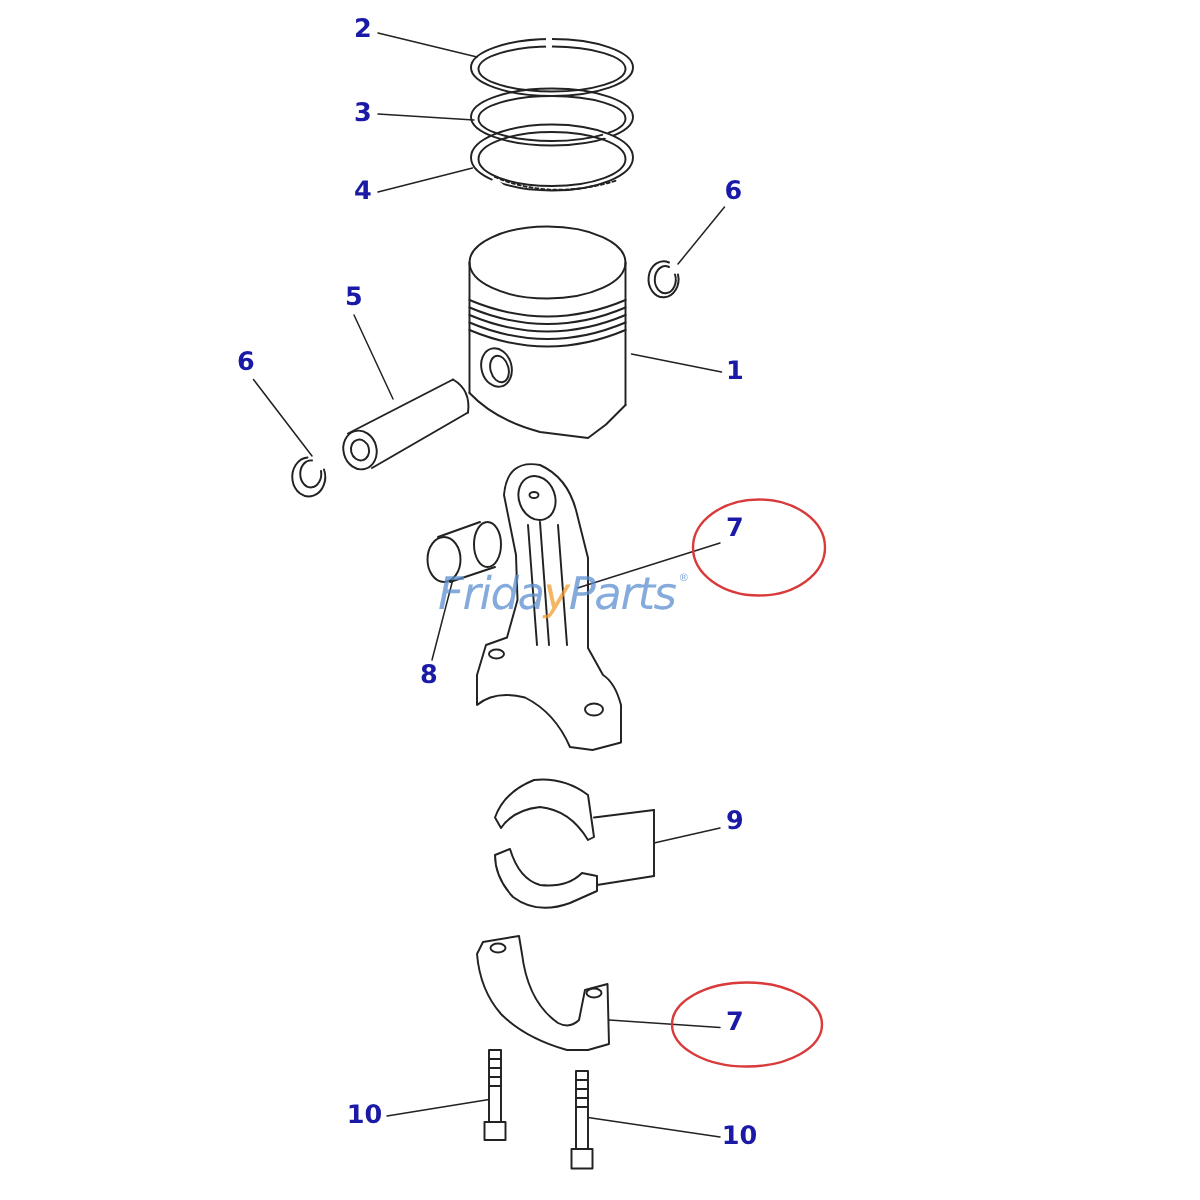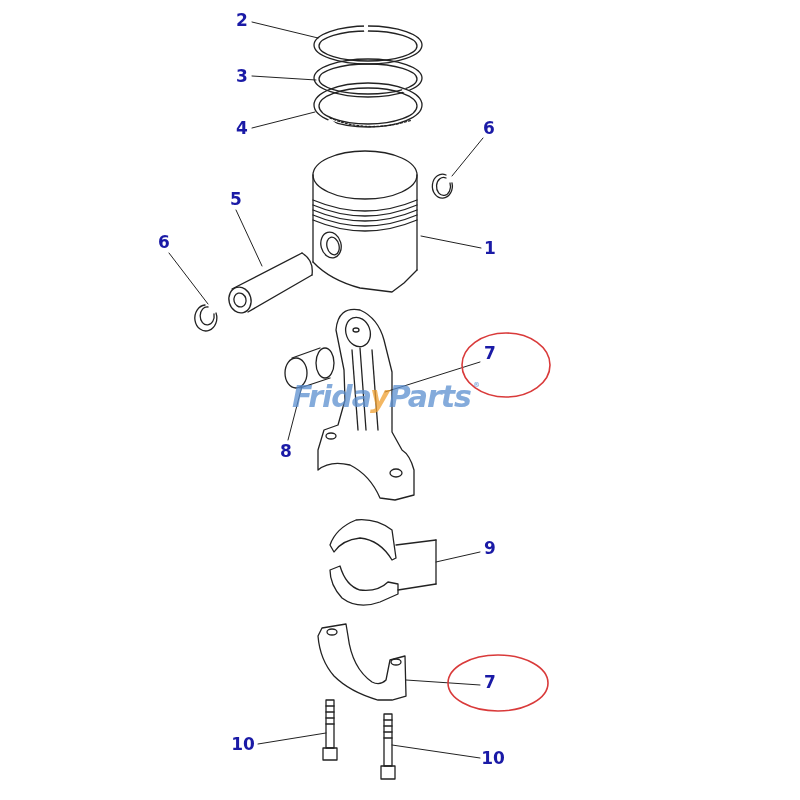--- a/index.html
+++ b/index.html
@@ -1,19 +1,19 @@
 <!DOCTYPE html>
 <html><head>
 <meta charset="utf-8">
 <style>
   html, body { margin: 0; padding: 0; background: #ffffff; }
   body { width: 800px; height: 800px; position: relative; overflow: hidden; font-family: "DejaVu Sans", sans-serif; }
   #diagram { position: absolute; left: 0; top: 0; width: 800px; height: 800px; }
   .callout { position: absolute; font-family: "DejaVu Sans", sans-serif; font-weight: bold; font-size: 17px; line-height: 1; transform: translate(-50%, -50%); white-space: nowrap; }
-  .watermark { position: absolute; left: 292px; top: 382px; font-family: "DejaVu Sans", sans-serif; font-weight: bold; font-style: italic; font-size: 30px; letter-spacing: -1px; line-height: 1; opacity: 0.75; white-space: nowrap; }
+  .watermark { position: absolute; left: 292px; top: 382px; font-family: "DejaVu Sans", sans-serif; font-weight: normal; font-style: italic; font-size: 30px; letter-spacing: -1px; line-height: 1; opacity: 0.75; white-space: nowrap; }
   .watermark .reg { font-size: 7px; vertical-align: top; font-style: normal; margin-left: 2px; }
 </style>
 </head>
 <body>
 
 <svg id="diagram" viewBox="0 0 800 800" xmlns="http://www.w3.org/2000/svg">
   <g fill="none" stroke="#222" stroke-width="1.3" stroke-linejoin="round" stroke-linecap="round">
 
     <g>
       <ellipse cx="368" cy="45" rx="54" ry="19"></ellipse>

